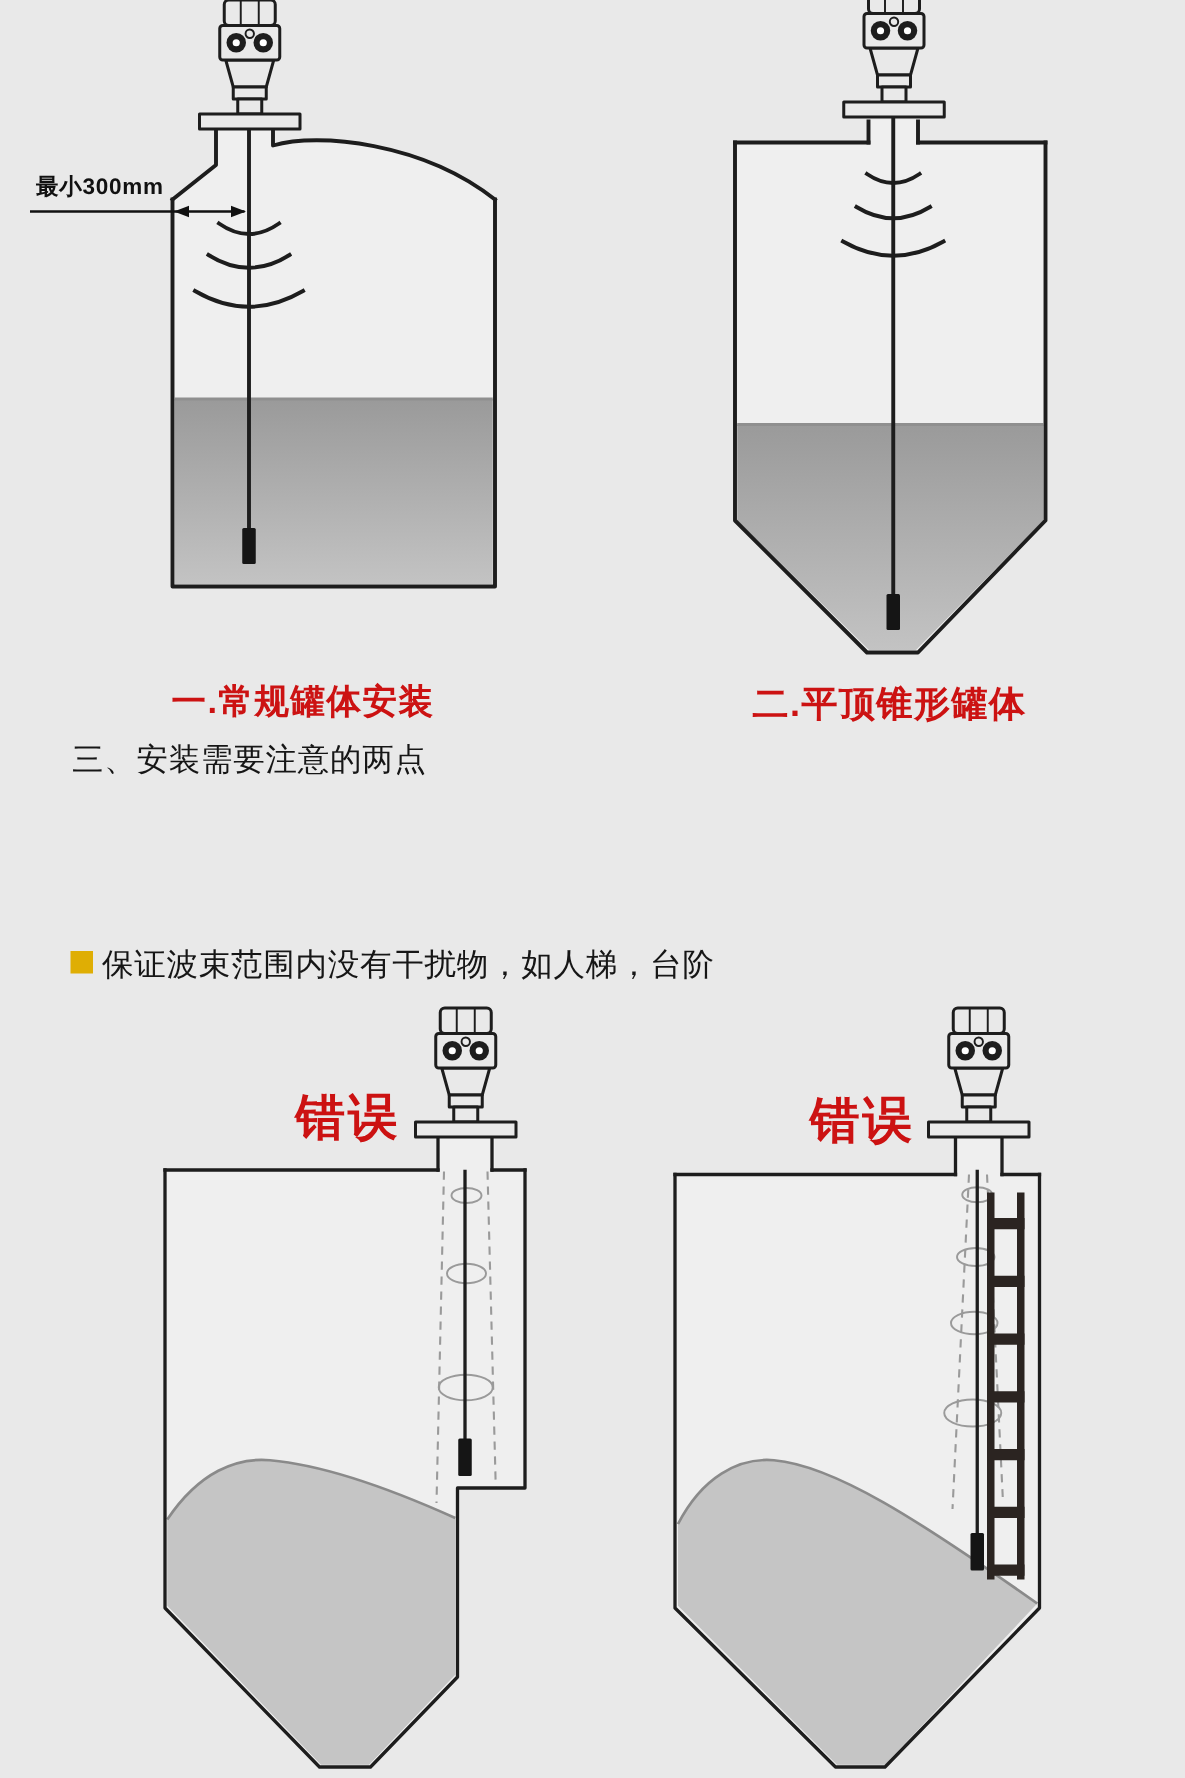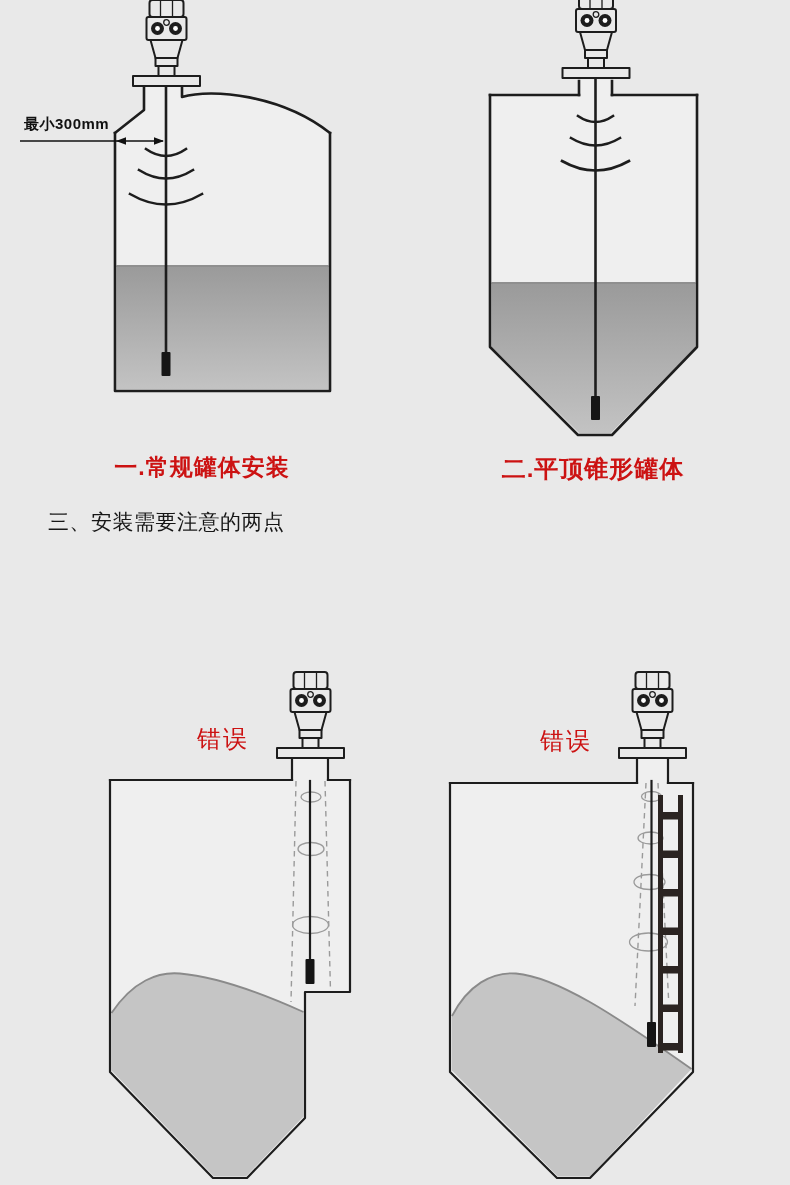--- a/index.html
+++ b/index.html
@@ -25,26 +25,26 @@
   .matCurve{stroke:#8a8a8a;stroke-width:1.8;fill:none;}
   .sensorPart{fill:#e9e9e9;stroke:var(--line);stroke-width:2;stroke-linejoin:round;}
   .thin{stroke:var(--line);stroke-width:1.3;fill:none;}
 
   .txt{position:absolute;color:var(--text);white-space:nowrap;}
   .dim-label{left:24px;top:115px;font-size:15px;font-weight:bold;letter-spacing:.5px;color:#111;}
   .cap{color:var(--red);font-weight:bold;font-size:23px;letter-spacing:1px;text-align:center;}
   .cap1{left:112px;top:452px;width:180px;}
   .cap2{left:493px;top:453px;width:200px;font-size:24px;}
   .note{font-size:21px;font-weight:500;letter-spacing:.5px;}
-  .note-heading{left:48px;top:508px;}
+  .note-heading{left:48px;top:492px;}
   .note-1{left:46px;top:546px;}
   .note-2{left:46px;top:586px;}
   .bullet-row{left:46px;top:629px;display:flex;align-items:flex-start;}
   .bullet-sq{width:15px;height:15px;background:var(--yellow);margin:5px 6px 0 1px;flex:none;}
-  .err{color:var(--red);font-weight:normal;font-size:24px;letter-spacing:2px;}
+  .err{color:var(--red);font-weight:bold;font-size:33px;letter-spacing:2px;}
   .err-left{left:197px;top:723px;}
   .err-right{left:540px;top:725px;}
 </style>
 </head>
 <body>
 
 <div class="page">
 
   <svg class="scene" viewBox="0 0 790 1185">
     <defs>
@@ -170,18 +170,22 @@
   <div class="txt dim-label">最小300mm</div>
 
   <div class="txt cap cap2">二.平顶锥形罐体</div>
 
   <div class="txt cap cap1">一.常规罐体安装</div>
 
   <div class="txt note note-heading">三、安装需要注意的两点</div>
 
 
 
+  <div class="txt bullet-row">
+    <span class="bullet-sq"></span>
+    <span class="note">保证波束范围内没有干扰物，如人梯，台阶</span>
+  </div>
 
   <div class="txt err err-left">错误</div>
 
   <div class="txt err err-right">错误</div>
 
 </div>
 
 </body></html>

